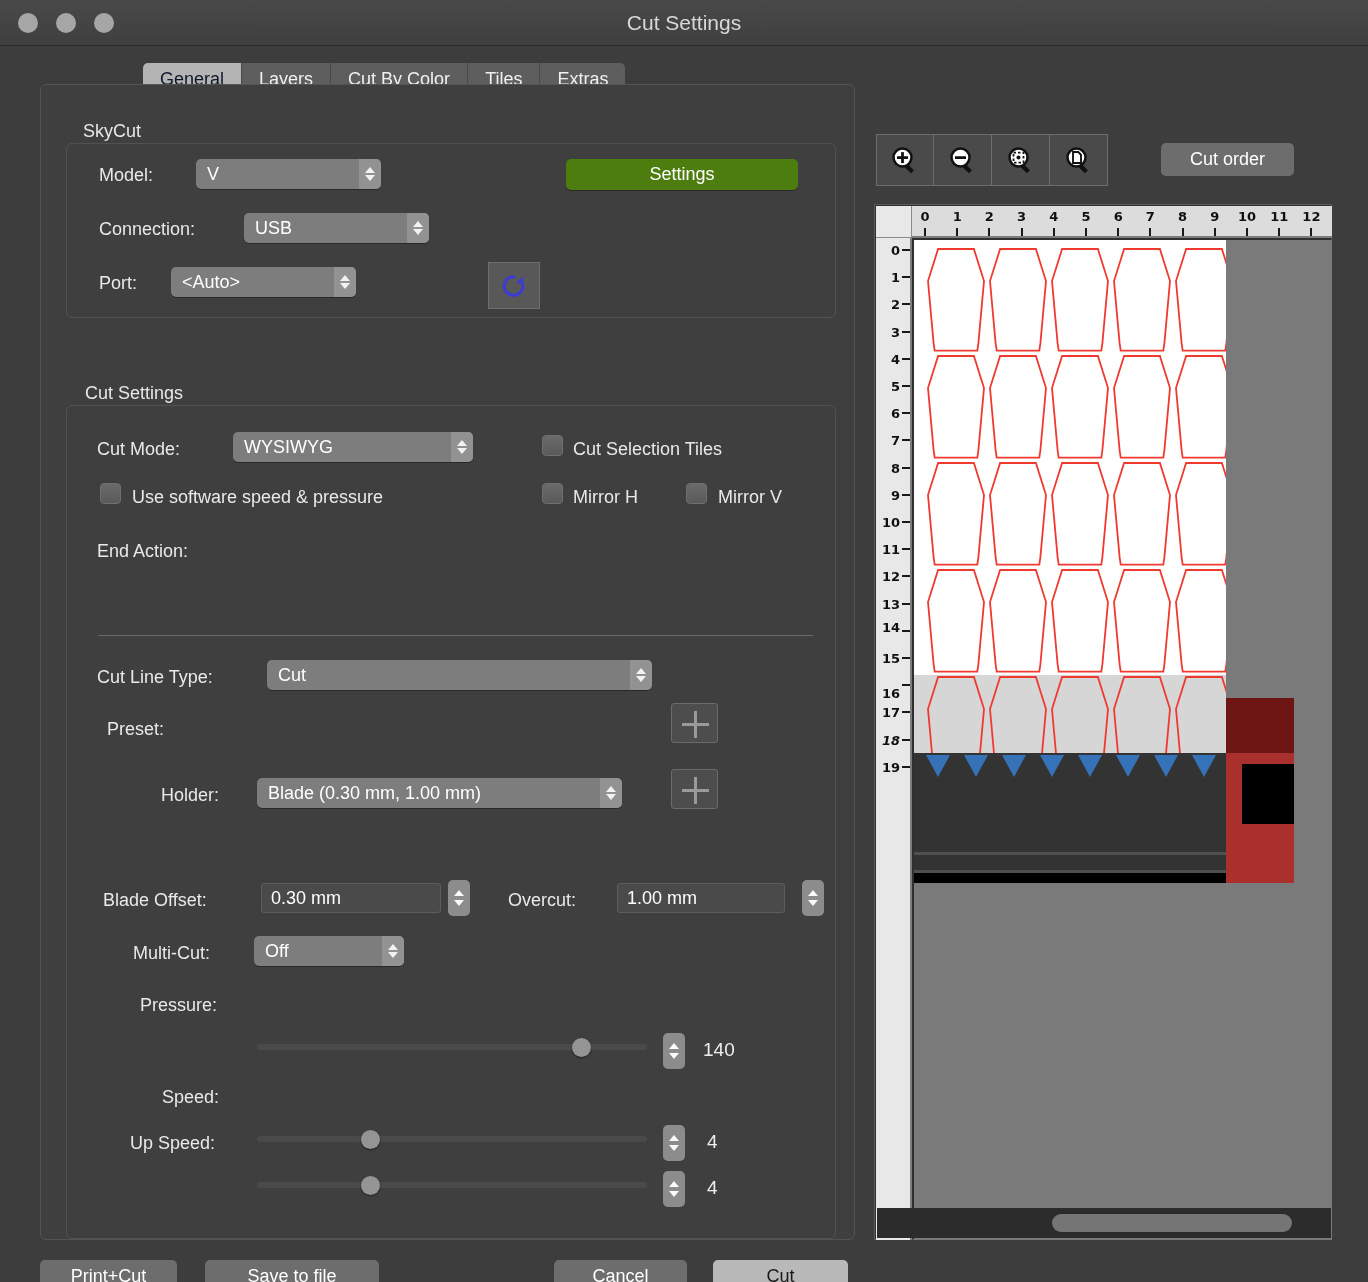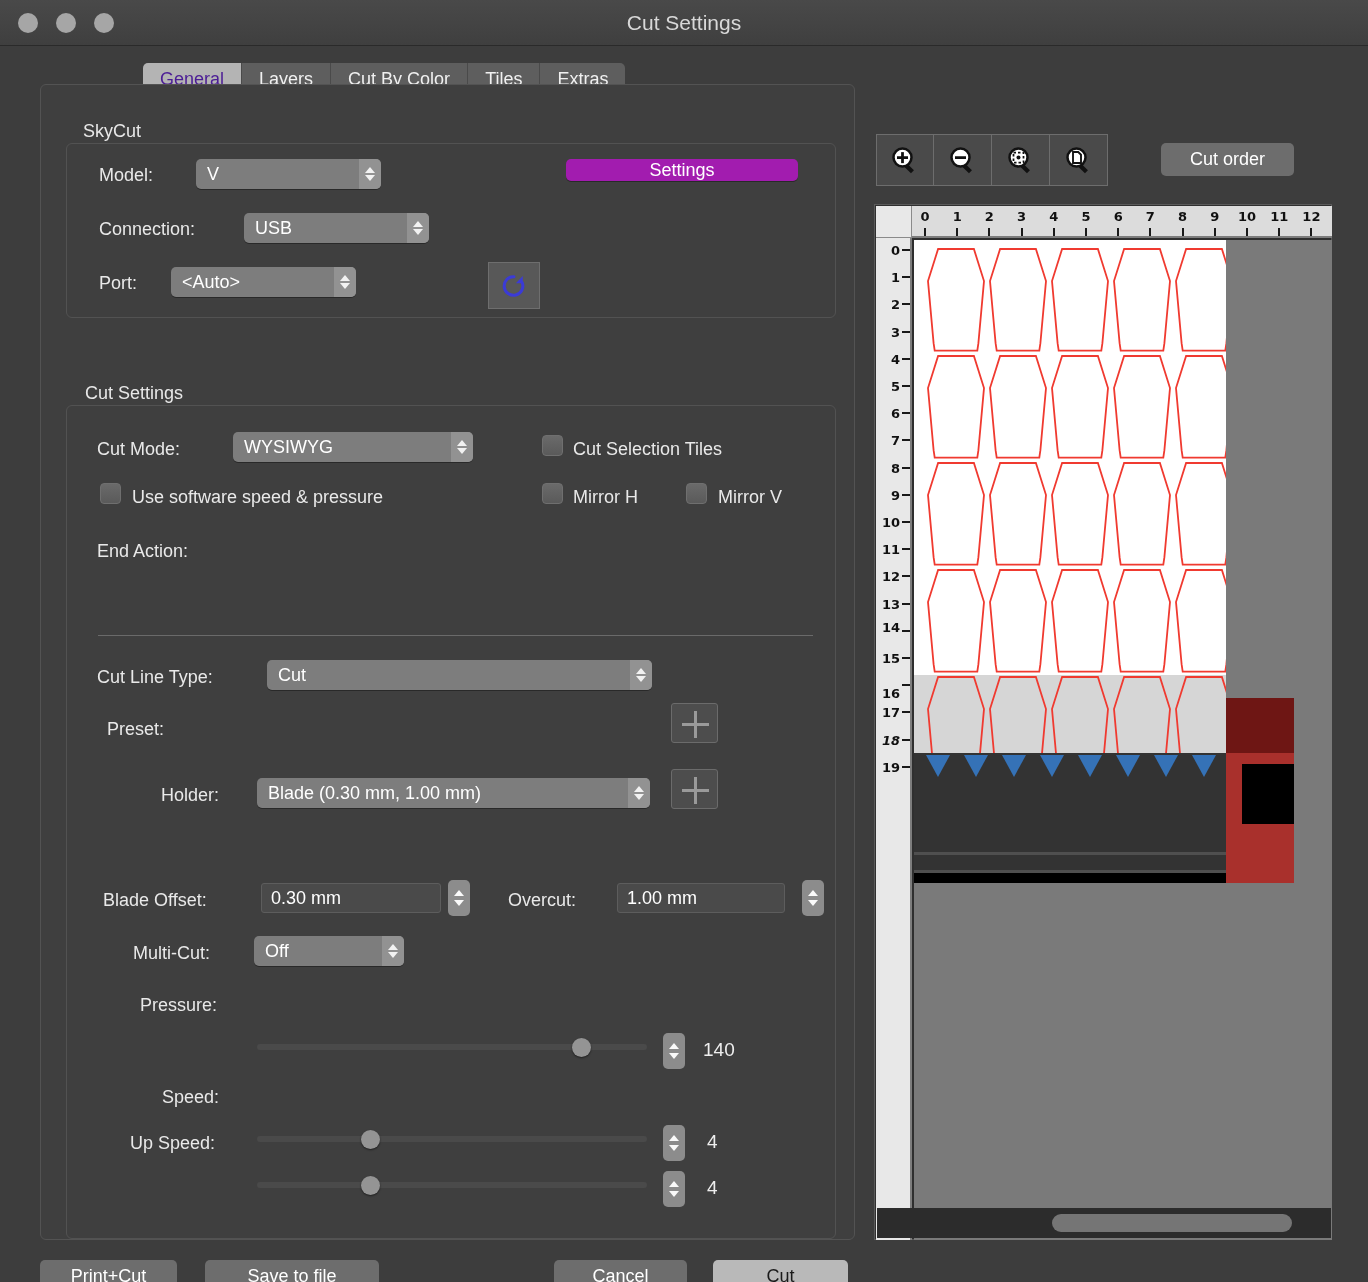--- a/index.html
+++ b/index.html
@@ -28,21 +28,21 @@
 
   
   #body { position: absolute; left: 0; top: 46px; width: 1368px; height: 1236px; background: #3d3d3d; }
 
   
   #tabbar { position: absolute; left: 143px; top: 17px; height: 33px; display: flex;
     border-radius: 5px; overflow: hidden; }
   .tab { height: 33px; padding: 0 17px; display: flex; align-items: center; justify-content: center;
     background: #5e5e5e; color: #f0f0f0; font-size: 18px; border-right: 1px solid #4a4a4a; }
   .tab:last-child { border-right: none; }
-  .tab.active { background: #b4b4b4; color: #4c1d95; }
+  .tab.active { background: #b4b4b4; color: #0f172a; }
 
   
   #leftpanel { position: absolute; left: 40px; top: 38px; width: 815px; height: 1156px;
     background: #3f3f3f; border: 1px solid #535353; border-radius: 6px; }
 
   .grouplabel { position: absolute; color: #e8e8e8; font-size: 18px; }
   .groupbox { position: absolute; border: 1px solid #525252; border-radius: 6px; }
 
   .lbl { position: absolute; color: #e9e9e9; font-size: 18px; white-space: nowrap; }
 
@@ -51,21 +51,21 @@
     color: #ffffff; font-size: 18px; display: flex; align-items: center;
     padding-left: 11px; box-shadow: 0 1px 0 rgba(0,0,0,.35); }
   .popup .arrowbox { position: absolute; right: 0; top: 0; bottom: 0; width: 22px;
     background: #929292; border-radius: 0 5px 5px 0;
     display: flex; flex-direction: column; align-items: center; justify-content: center; }
   .chev { width: 0; height: 0; border-left: 5px solid transparent; border-right: 5px solid transparent; }
   .chev.up { border-bottom: 6px solid #f2f2f2; margin-bottom: 2px; }
   .chev.dn { border-top: 6px solid #f2f2f2; }
 
   
-  .btn { position: absolute; height: 22px; background: #a21caf; border-radius: 5px;
+  .btn { position: absolute; height: 31px; background: #4d7c0f; border-radius: 5px;
     color: #ffffff; font-size: 18px; display: flex; align-items: center; justify-content: center;
     box-shadow: 0 1px 0 rgba(0,0,0,.35); }
 
   
   .cbx { position: absolute; width: 21px; height: 21px; border-radius: 4px;
     background: linear-gradient(to bottom, #6a6a6a, #5a5a5a); border: 1px solid #6f6f6f; }
 
   
   .field { position: absolute; height: 30px; background: #4a4a4a; border: 1px solid #5d5d5d;
     border-radius: 3px; color: #ffffff; font-size: 18px; display: flex; align-items: center;
@@ -241,21 +241,21 @@
       </span>
     </div>
 
     <div class="lbl" style="left:66px; top:634px;">Preset:</div>
     <div class="addbtn" style="left:630px; top:618px;">
       <span class="h"></span>
         <span class="v"></span>
     </div>
 
     <div class="lbl" style="left:120px; top:700px;">Holder:</div>
-    <div class="popup" style="left:216px; top:693px; width:393px;">
+    <div class="popup" style="left:216px; top:693px; width:365px;">
       <span>Blade (0.30 mm, 1.00 mm)</span>
       <span class="arrowbox">
         <i class="chev up"></i>
           <i class="chev dn"></i>
       </span>
     </div>
     <div class="addbtn" style="left:630px; top:684px;">
       <span class="h"></span>
         <span class="v"></span>
     </div>

